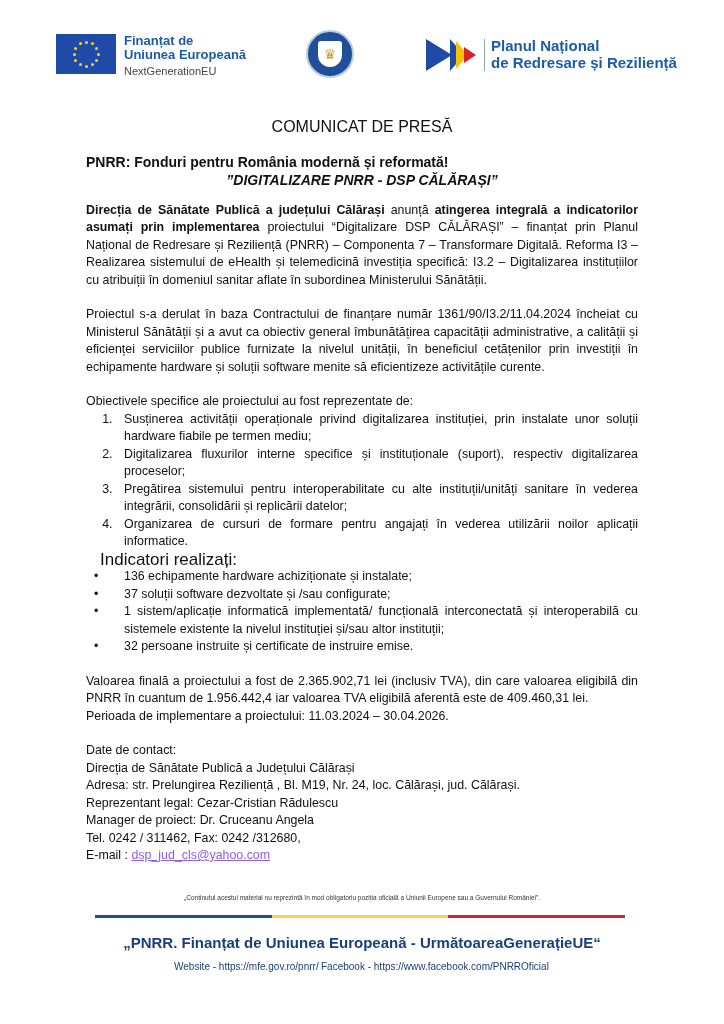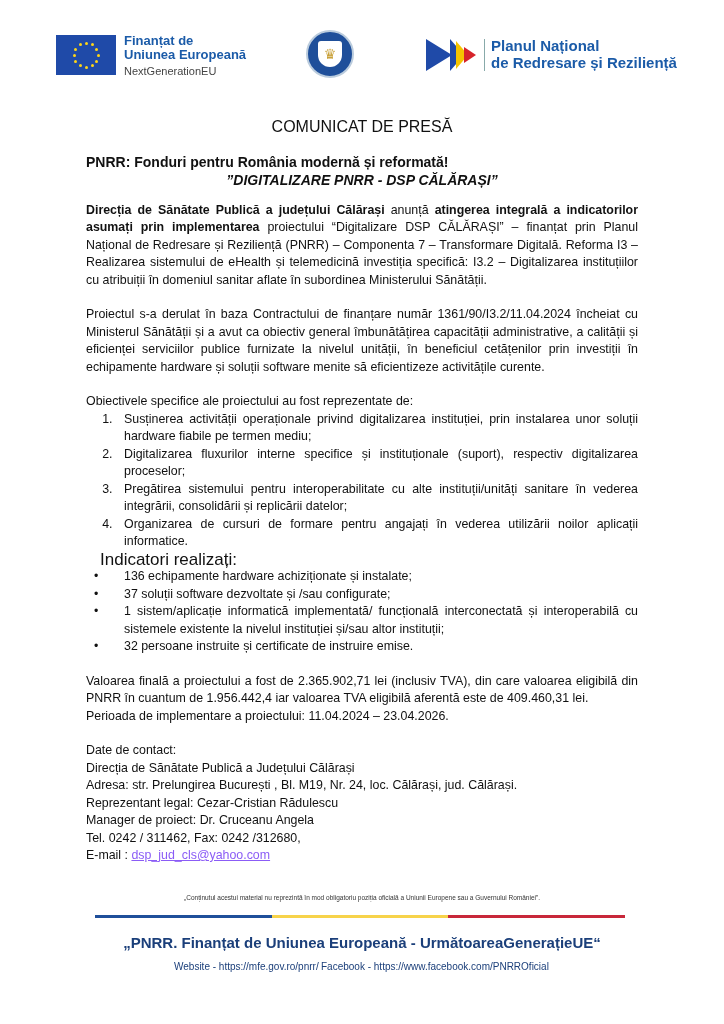--- a/index.html
+++ b/index.html
@@ -1,21 +1,21 @@
 <!DOCTYPE html>
 <html><head>
   <meta charset="utf-8">
   <style>
     html, body { margin: 0; padding: 0; background: #ffffff; }
     body {
       width: 724px; height: 1024px; position: relative; overflow: hidden;
       font-family: "Liberation Sans", sans-serif; color: #111;
     }
     .header { position: absolute; top: 0; left: 0; width: 724px; height: 100px; }
-    .eu-block { position: absolute; left: 56px; top: 34px; display: flex; align-items: center; }
+    .eu-block { position: absolute; left: 56px; top: 34px; display: flex; }
     .eu-flag { width: 60px; height: 40px; background: #1f4aa8; position: relative; }
     .eu-flag .star {
       position: absolute; width: 3px; height: 3px; background: #ffd617; border-radius: 50%;
     }
     .eu-text { margin-left: 8px; line-height: 1.1; }
     .eu-text .l1, .eu-text .l2 { color: #1b5ba8; font-weight: bold; font-size: 13px; }
     .eu-text .l3 { color: #444; font-size: 11px; margin-top: 2px; }
 
     .gov-seal {
       position: absolute; left: 306px; top: 30px; width: 48px; height: 48px; border-radius: 50%;
@@ -136,40 +136,40 @@
   <div class="title">COMUNICAT DE PRESĂ</div>
   <div class="subtitle">PNRR:  Fonduri pentru România modernă și reformată!</div>
   <div class="subtitle2">”DIGITALIZARE PNRR - DSP CĂLĂRAȘI”</div>
 
   <p class="para"><span class="b">Direcția de Sănătate Publică a județului Călărași</span><span> anunță </span><span class="b">atingerea integrală a indicatorilor asumați prin implementarea</span><span> proiectului “Digitalizare DSP CĂLĂRAȘI” – finanțat prin Planul Național de Redresare și Reziliență (PNRR) – Componenta 7 – Transformare Digitală. Reforma I3 – Realizarea sistemului de eHealth și telemedicină investiția specifică: I3.2 – Digitalizarea instituțiilor cu atribuiții în domeniul sanitar aflate în subordinea Ministerului Sănătății.</span></p>
 
   <p class="para">Proiectul s-a derulat în baza Contractului de finanțare număr 1361/90/I3.2/11.04.2024  încheiat cu Ministerul Sănătății  și a avut ca obiectiv general îmbunătățirea capacității administrative, a calității și eficienței serviciilor publice furnizate la nivelul unității, în beneficiul cetățenilor prin investiții în echipamente hardware și soluții software menite să eficientizeze activitățile curente.</p>
 
   <p>Obiectivele specifice ale proiectului au fost reprezentate de:</p>
   <ol>
-    <li>Susținerea activității operaționale privind digitalizarea instituției, prin instalarea unor soluții hardware fiabile pe termen mediu;</li>
+    <li>Susținerea activității operaționale privind digitalizarea instituției, prin instalate unor soluții hardware fiabile pe termen mediu;</li>
     <li>Digitalizarea fluxurilor interne specifice și instituționale (suport), respectiv digitalizarea proceselor;</li>
     <li>Pregătirea sistemului pentru interoperabilitate cu alte instituții/unități sanitare în vederea integrării, consolidării și replicării datelor;</li>
     <li>Organizarea de cursuri de formare pentru angajați în vederea utilizării noilor aplicații informatice.</li>
   </ol>
   <div class="ind-label">Indicatori realizați:</div>
   <ul>
     <li><span class="bullet">•</span><span>136 echipamente hardware achiziționate și instalate;</span></li>
     <li><span class="bullet">•</span><span>37 soluții software dezvoltate și /sau configurate;</span></li>
     <li><span class="bullet">•</span><span>1 sistem/aplicație informatică implementată/ funcțională interconectată și interoperabilă cu sistemele existente la nivelul instituției și/sau altor instituții;</span></li>
     <li><span class="bullet">•</span><span>32 persoane instruite și certificate de instruire emise.</span></li>
   </ul>
 
   <p>Valoarea finală a proiectului a fost de 2.365.902,71 lei (inclusiv TVA), din care valoarea eligibilă din PNRR în cuantum de 1.956.442,4  iar valoarea TVA eligibilă aferentă este de 409.460,31 lei.</p>
-  <p class="para">Perioada de implementare a proiectului: 11.04.2024 – 23.04.2026.</p>
+  <p class="para">Perioada de implementare a proiectului: 11.03.2024 – 30.04.2026.</p>
 
   <div>
     <div class="contact-line">Date de contact:</div>
     <div class="contact-line">Direcția de Sănătate Publică  a Județului Călărași</div>
-    <div class="contact-line">Adresa: str. Prelungirea București , Bl. M19, Nr. 24, loc. Călărași, jud. Călărași.</div>
+    <div class="contact-line">Adresa: str. Prelungirea Reziliență , Bl. M19, Nr. 24, loc. Călărași, jud. Călărași.</div>
     <div class="contact-line">Reprezentant legal: Cezar-Cristian Rădulescu</div>
     <div class="contact-line">Manager de proiect: Dr. Cruceanu Angela</div>
     <div class="contact-line">Tel. 0242 / 311462, Fax: 0242 /312680,</div>
     <div class="contact-line"><span>E-mail : </span><a class="email-link">dsp_jud_cls@yahoo.com</a></div>
   </div>
 </div>
 
 <div class="disclaimer">„Conținutul acestui material nu reprezintă în mod obligatoriu poziția oficială a Uniunii Europene sau a Guvernului României”.</div>
 <div class="tricolor">
   <div class="c" id="tc0" style="background: rgb(31, 79, 154);"></div>

